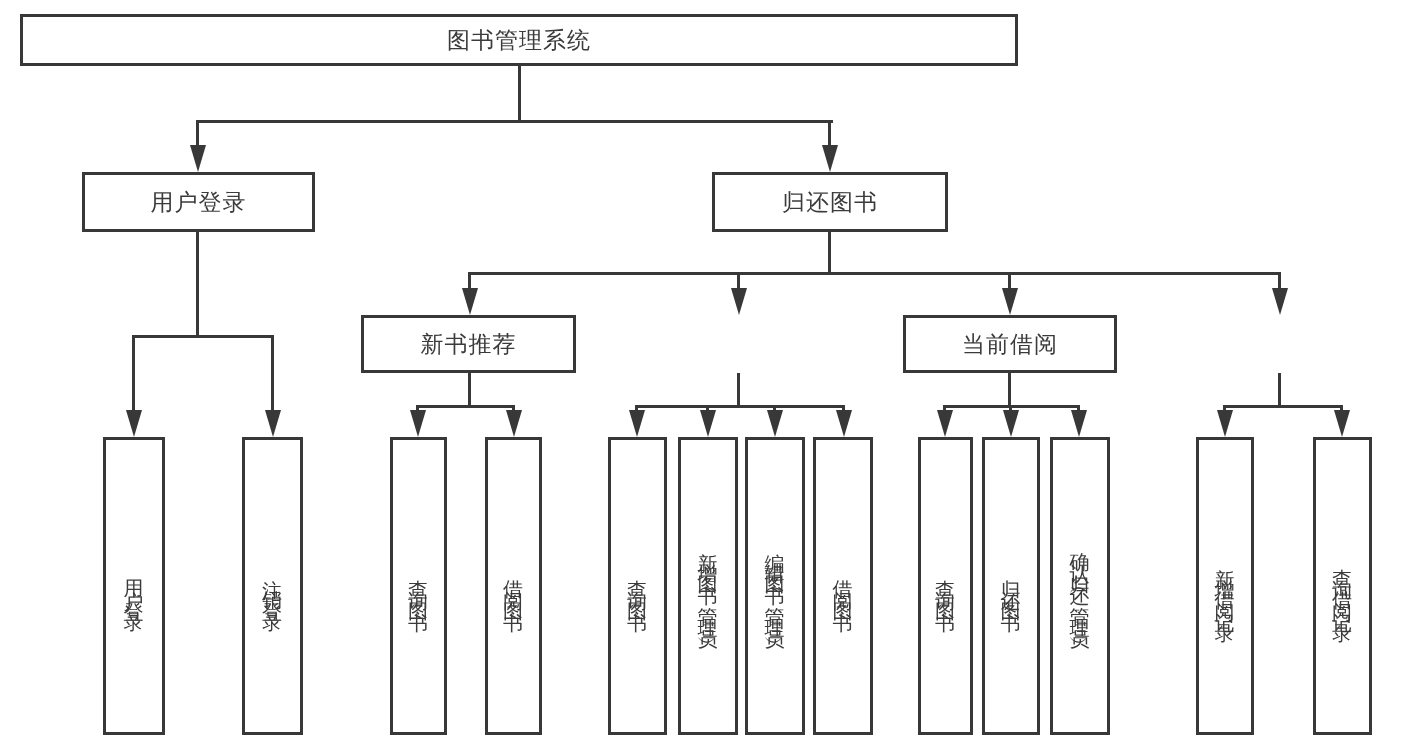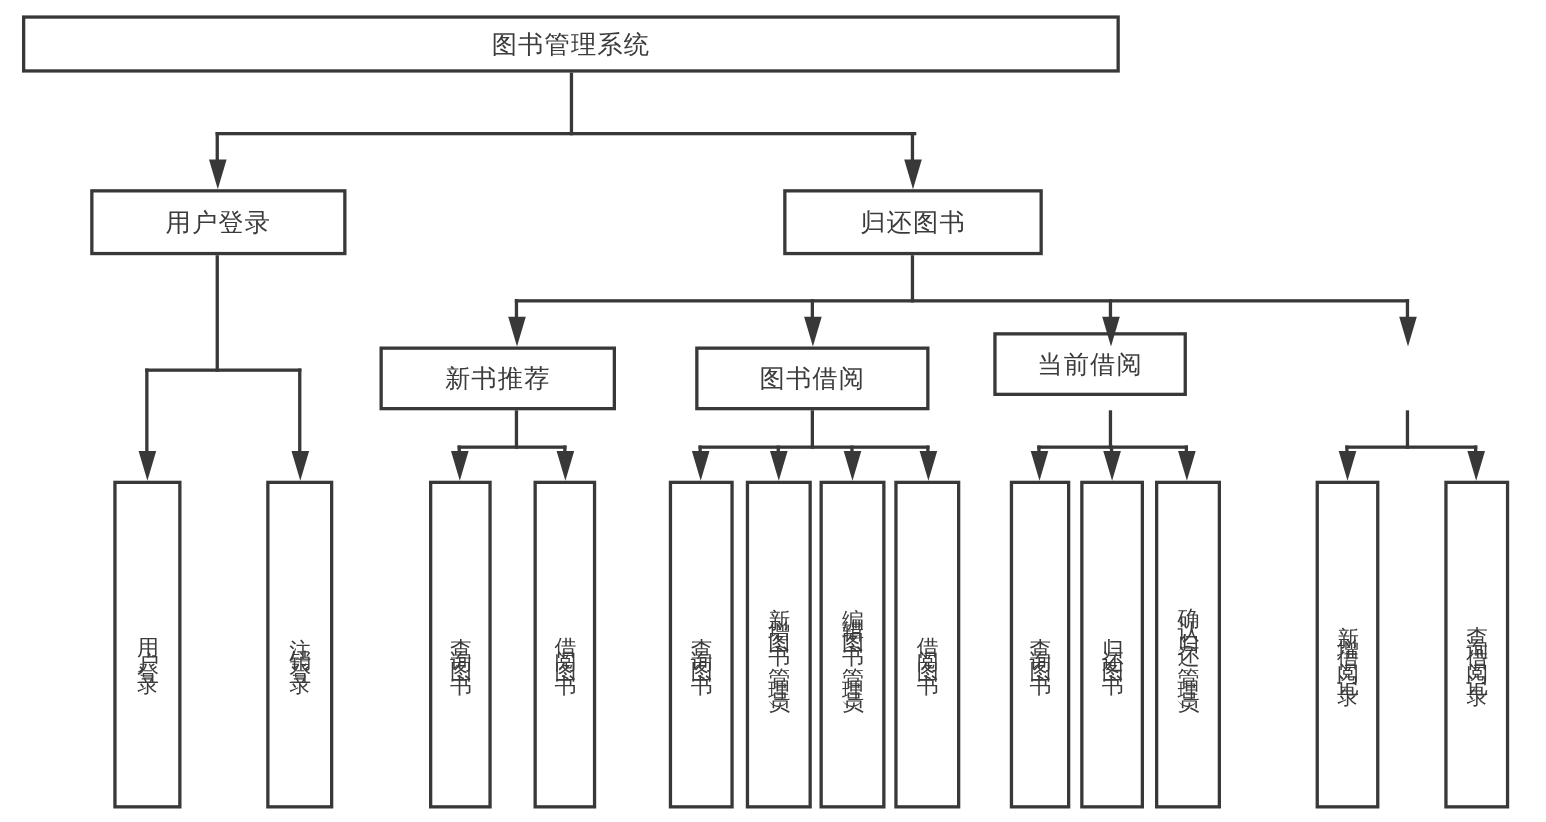--- a/index.html
+++ b/index.html
@@ -30,23 +30,22 @@
 </head>
 <body>
 
 <div class="canvas">
 
   <div class="box hbox" style="left:20px;top:14px;width:998px;height:52px">图书管理系统</div>
 
   <div class="box hbox" style="left:82px;top:172px;width:233px;height:60px">用户登录</div>
   <div class="box hbox" style="left:712px;top:172px;width:236px;height:60px">归还图书</div>
 
-  <div class="box hbox" style="left:345px;top:315px;width:215px;height:58px">新书推荐</div>
-  <div class="box hbox" style="left:632px;top:315px;width:213px;height:58px">图书借阅</div>
-  <div class="box hbox" style="left:903px;top:302px;width:176px;height:58px">当前借阅</div>
+  <div class="box hbox" style="left:361px;top:315px;width:215px;height:58px">新书推荐</div>
+  <div class="box hbox" style="left:903px;top:315px;width:214px;height:58px">当前借阅</div>
 
   <div class="box" style="left:103px;top:437px;width:62px;height:298px">
     <span class="vtext">用户登录</span>
   </div>
   <div class="box" style="left:242px;top:437px;width:61px;height:298px">
     <span class="vtext">注销登录</span>
   </div>
 
   <div class="box" style="left:390px;top:437px;width:57px;height:298px">
     <span class="vtext">查询图书</span>

